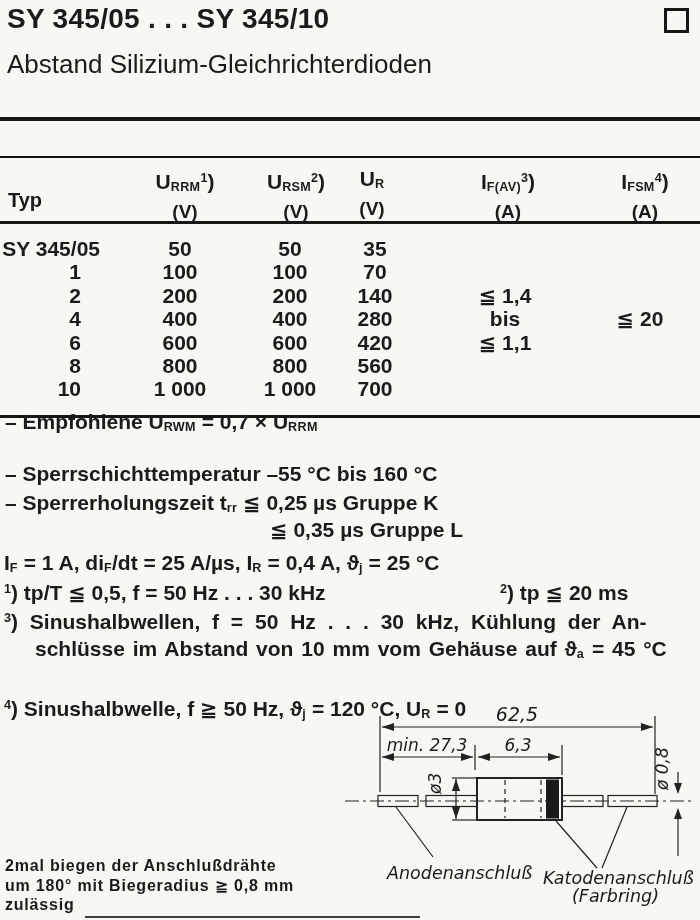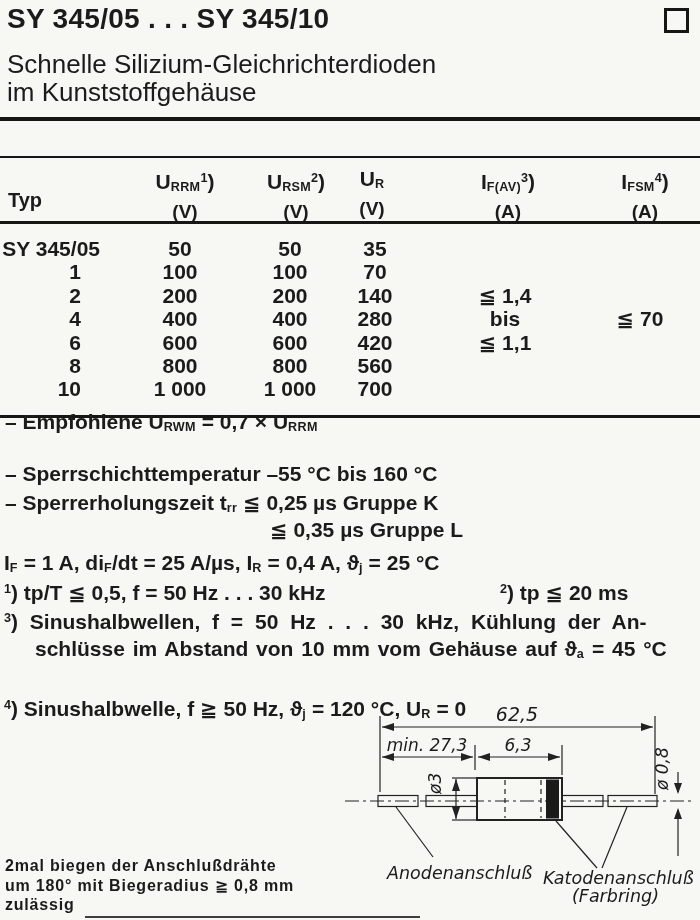--- a/index.html
+++ b/index.html
@@ -44,22 +44,21 @@
   
   .footer{left:5px;top:856px;font-size:16px;font-weight:bold;line-height:19.5px;letter-spacing:.8px;white-space:nowrap;}
   .bottom-line{left:85px;top:916px;width:335px;height:2px;background:#3f3f3d;}
 </style>
 </head>
 <body>
 
 <div class="abs title">SY 345/05 . . . SY 345/10</div>
 <div class="abs corner-box"></div>
 <div class="abs subtitle">
-  <div>Schnelle Silizium-Gleichrichterdioden</div>
-  <div>im Kunststoffgehäuse</div>
+  <div>Abstand Silizium-Gleichrichterdioden</div>
 </div>
 <div class="abs rule" style="top:117px;height:4px"></div>
 
 <div class="abs rule" style="top:156px;height:2px"></div>
 <div class="abs th-typ">Typ</div>
 <div class="abs th" style="left:125px">
   <div><span>U</span><span class="sub">RRM</span><span class="sup">1</span><span>)</span></div>
   <div class="th-unit">(V)</div>
 </div>
 <div class="abs th" style="left:236px">
@@ -103,21 +102,21 @@
       <div class="tcell c-ur">140</div>
       <div class="tcell c-ifav">≦ 1,4</div>
       <div class="tcell c-ifsm"></div>
     </div>
     <div class="trow">
       <div class="tcell c-typ">4</div>
       <div class="tcell c-urrm">400</div>
       <div class="tcell c-ursm">400</div>
       <div class="tcell c-ur">280</div>
       <div class="tcell c-ifav">bis</div>
-      <div class="tcell c-ifsm">≦ 70</div>
+      <div class="tcell c-ifsm">≦ 20</div>
     </div>
     <div class="trow">
       <div class="tcell c-typ">6</div>
       <div class="tcell c-urrm">600</div>
       <div class="tcell c-ursm">600</div>
       <div class="tcell c-ur">420</div>
       <div class="tcell c-ifav">≦ 1,1</div>
       <div class="tcell c-ifsm"></div>
     </div>
     <div class="trow">

